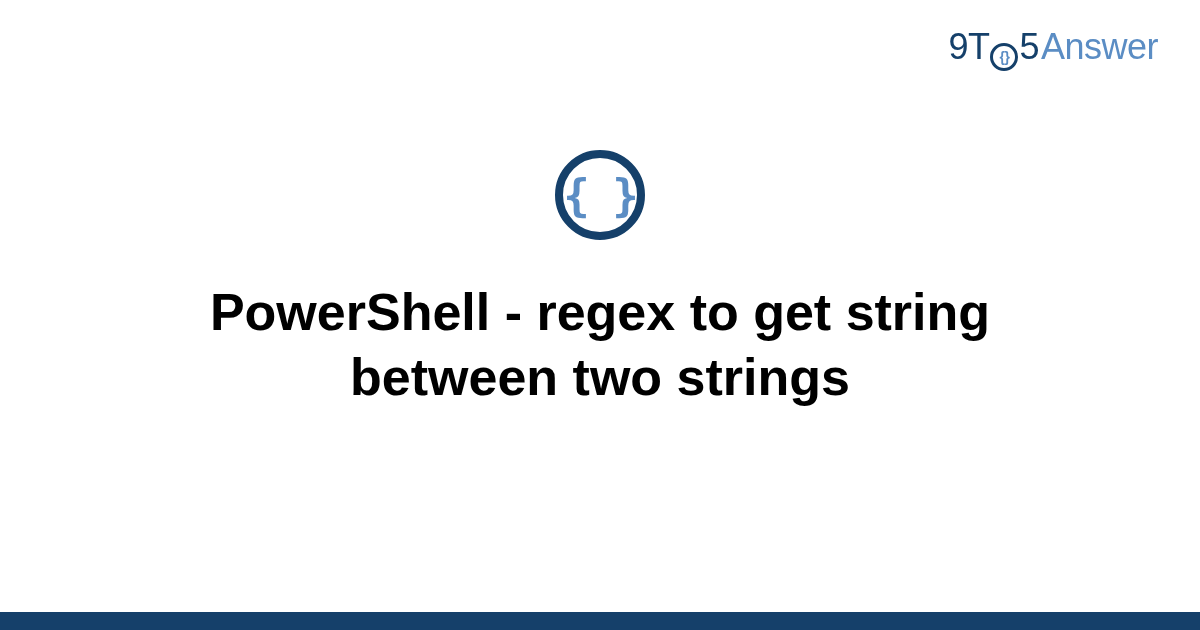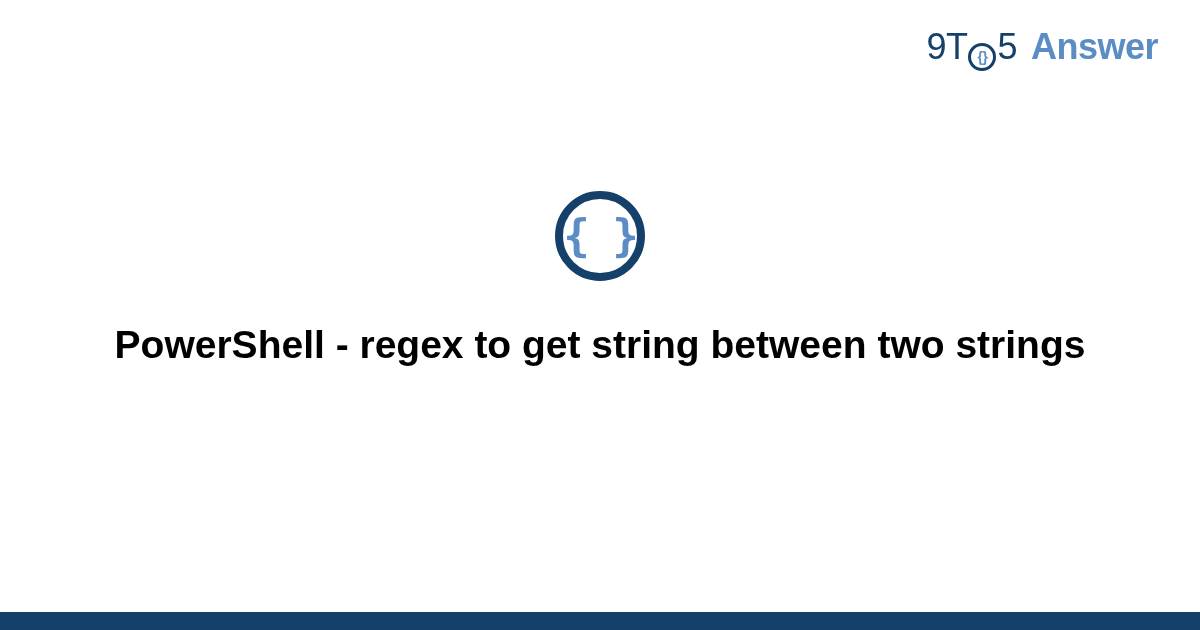--- a/index.html
+++ b/index.html
@@ -58,22 +58,22 @@
       line-height: 1;
     }
 
     .logo .five {
       color: #15406a;
       font-weight: 500;
     }
 
     .logo .answer {
       color: #5b8dc4;
-      font-weight: 700;
-      margin-left: 14px;
+      font-weight: 400;
+      margin-left: 2px;
       text-align: right;
     }
 
     .content {
       position: absolute;
       top: 0;
       left: 0;
       width: 100%;
       height: 100%;
       display: flex;
@@ -98,21 +98,21 @@
       align-items: center;
       justify-content: center;
       font-size: 44px;
       font-weight: 700;
       color: #5b8dc4;
       font-family: Consolas, Monaco, monospace;
       letter-spacing: -2px;
     }
 
     .title {
-      font-size: 39px;
+      font-size: 52px;
       font-weight: 700;
       color: #000000;
       text-align: center;
       line-height: 1.25;
       max-width: 1000px;
     }
 
     .footer-bar {
       position: absolute;
       bottom: 0;

